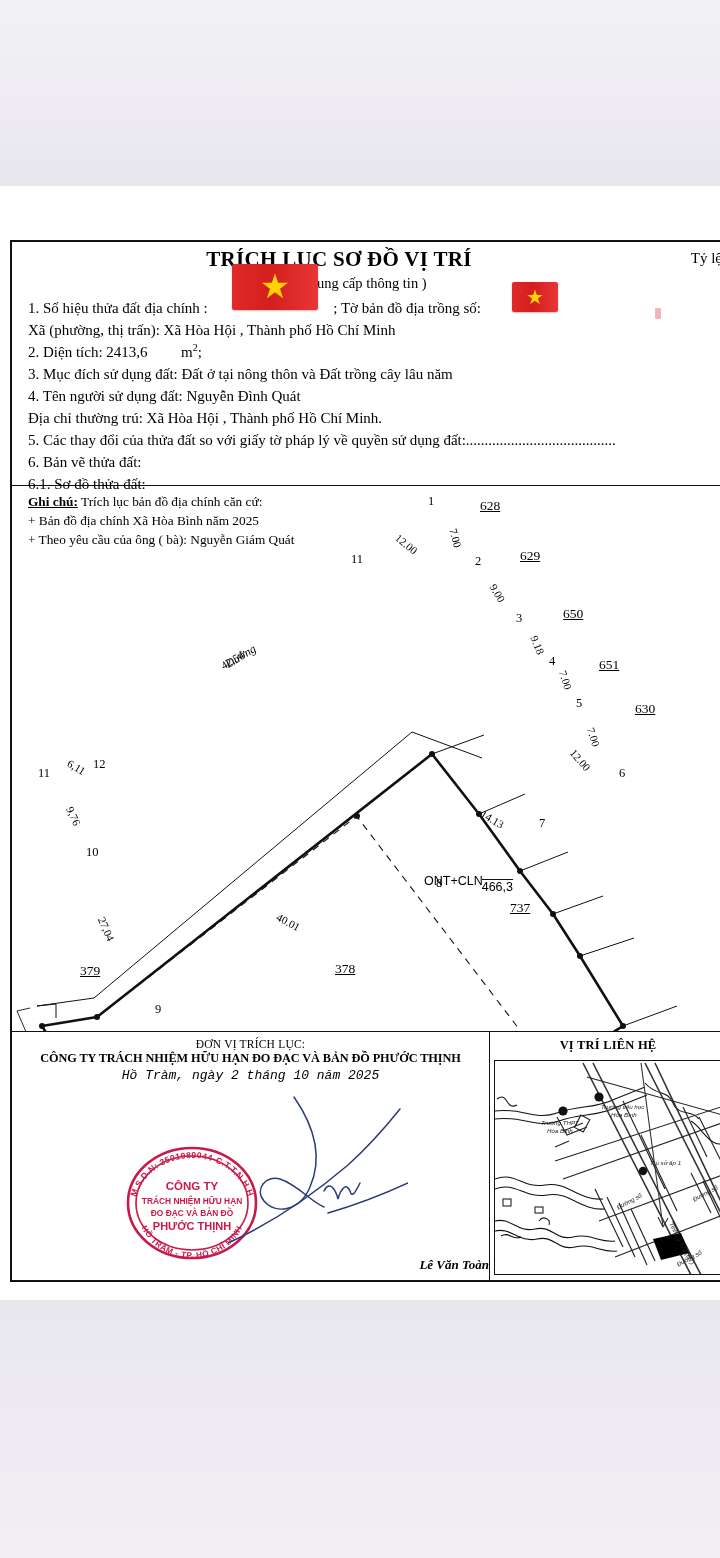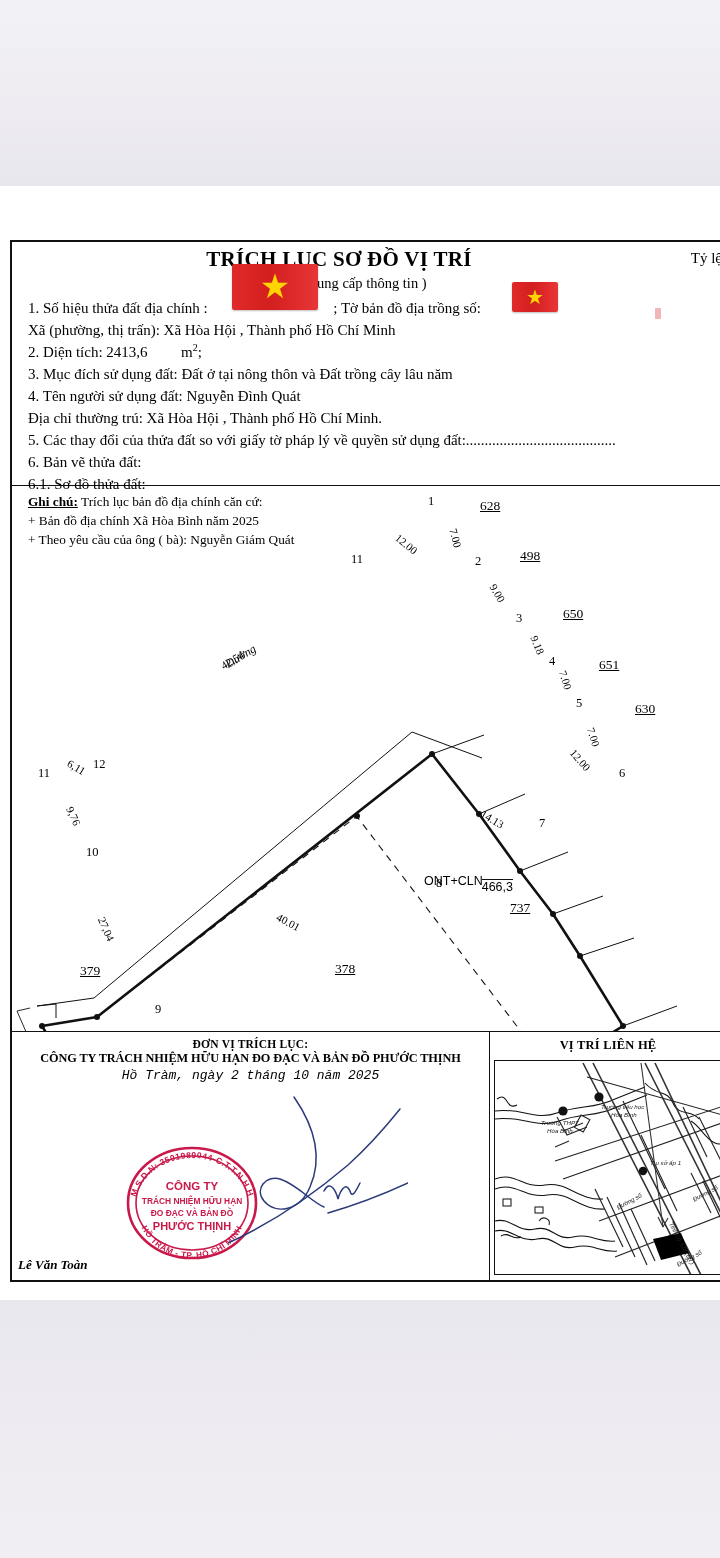--- a/index.html
+++ b/index.html
@@ -39,27 +39,27 @@
   .sec-draw{position:relative;height:545px;border-bottom:1.5px solid #111;overflow:hidden;}
   .notes{position:absolute;left:16px;top:6px;font-size:13.3px;line-height:1.43;}
   .notes .u{text-decoration:underline;font-weight:bold;}
   .svg-draw{position:absolute;left:0;top:0;}
 
   .sec-foot{position:relative;height:250px;}
   .foot-left{position:absolute;left:0;top:0;width:478px;height:250px;
     border-right:1.5px solid #111;box-sizing:border-box;}
   .foot-right{position:absolute;left:478px;top:0;right:0;height:250px;}
   .ctr{text-align:center;}
-  .f-unit{margin-top:6px;font-size:11.5px;font-weight:bold;letter-spacing:.2px;}
+  .f-unit{margin-top:6px;font-size:11.5px;font-weight:normal;letter-spacing:.2px;}
   .f-comp{font-size:12.3px;font-weight:bold;letter-spacing:-.1px;margin-top:1px;}
   .f-date{font-size:13px;font-style:italic;margin-top:2px;font-family:Liberation Mono, monospace;}
   .f-kt{font-size:13.5px;margin-top:7px;}
   .f-pho{font-size:13.5px;}
   .f-sign{font-size:13px;font-weight:bold;font-style:italic;position:absolute;
-    left:6px;right:0;bottom:9px;text-align:left;}
+    left:6px;right:0;bottom:9px;text-align:right;}
 
   .seal{position:absolute;left:118px;top:1142px;width:148px;height:118px;pointer-events:none;}
   .sigink{position:absolute;left:228px;top:1095px;width:180px;height:175px;pointer-events:none;}
 
   .vtlh{font-size:12.5px;font-weight:bold;text-align:center;margin-top:6px;letter-spacing:.2px;}
   .mapbox{position:absolute;left:4px;top:28px;width:238px;height:215px;
     border:1.3px solid #111;border-right:none;box-sizing:border-box;overflow:hidden;background:#fff;}
   .fl{fill:none;stroke:#111;}
 </style>
 </head>
@@ -151,21 +151,21 @@
             <path d="M 568 470 L 622 452"></path>
             <path d="M 611 540 L 665 520"></path>
             <path d="M 428 650 L 452 681"></path>
             <path d="M 531 590 L 521 556"></path>
           </g>
         </g>
       </svg>
 
       <div id="diag-text" style="position:absolute;left:0;top:0;width:716px;height:545px;">
           <div style="position: absolute; white-space: nowrap; left: 468px; top: 12px; font-size: 13.5px; text-decoration: underline; font-family: &quot;Liberation Serif&quot;, serif;">628</div>
-          <div style="position: absolute; white-space: nowrap; left: 508px; top: 62px; font-size: 13.5px; text-decoration: underline; font-family: &quot;Liberation Serif&quot;, serif;">498</div>
+          <div style="position: absolute; white-space: nowrap; left: 508px; top: 62px; font-size: 13.5px; text-decoration: underline; font-family: &quot;Liberation Serif&quot;, serif;">629</div>
           <div style="position: absolute; white-space: nowrap; left: 551px; top: 120px; font-size: 13.5px; text-decoration: underline; font-family: &quot;Liberation Serif&quot;, serif;">650</div>
           <div style="position: absolute; white-space: nowrap; left: 587px; top: 171px; font-size: 13.5px; text-decoration: underline; font-family: &quot;Liberation Serif&quot;, serif;">651</div>
           <div style="position: absolute; white-space: nowrap; left: 623px; top: 215px; font-size: 13.5px; text-decoration: underline; font-family: &quot;Liberation Serif&quot;, serif;">630</div>
           <div style="position: absolute; white-space: nowrap; left: 498px; top: 414px; font-size: 13.5px; text-decoration: underline; font-family: &quot;Liberation Serif&quot;, serif;">737</div>
           <div style="position: absolute; white-space: nowrap; left: 323px; top: 475px; font-size: 13.5px; text-decoration: underline; font-family: &quot;Liberation Serif&quot;, serif;">378</div>
           <div style="position: absolute; white-space: nowrap; left: 68px; top: 477px; font-size: 13.5px; text-decoration: underline; font-family: &quot;Liberation Serif&quot;, serif;">379</div>
           <div style="position: absolute; white-space: nowrap; left: 416px; top: 8px; font-size: 12.5px; font-family: &quot;Liberation Serif&quot;, serif;">1</div>
           <div style="position: absolute; white-space: nowrap; left: 463px; top: 68px; font-size: 12.5px; font-family: &quot;Liberation Serif&quot;, serif;">2</div>
           <div style="position: absolute; white-space: nowrap; left: 504px; top: 125px; font-size: 12.5px; font-family: &quot;Liberation Serif&quot;, serif;">3</div>
           <div style="position: absolute; white-space: nowrap; left: 537px; top: 168px; font-size: 12.5px; font-family: &quot;Liberation Serif&quot;, serif;">4</div>

